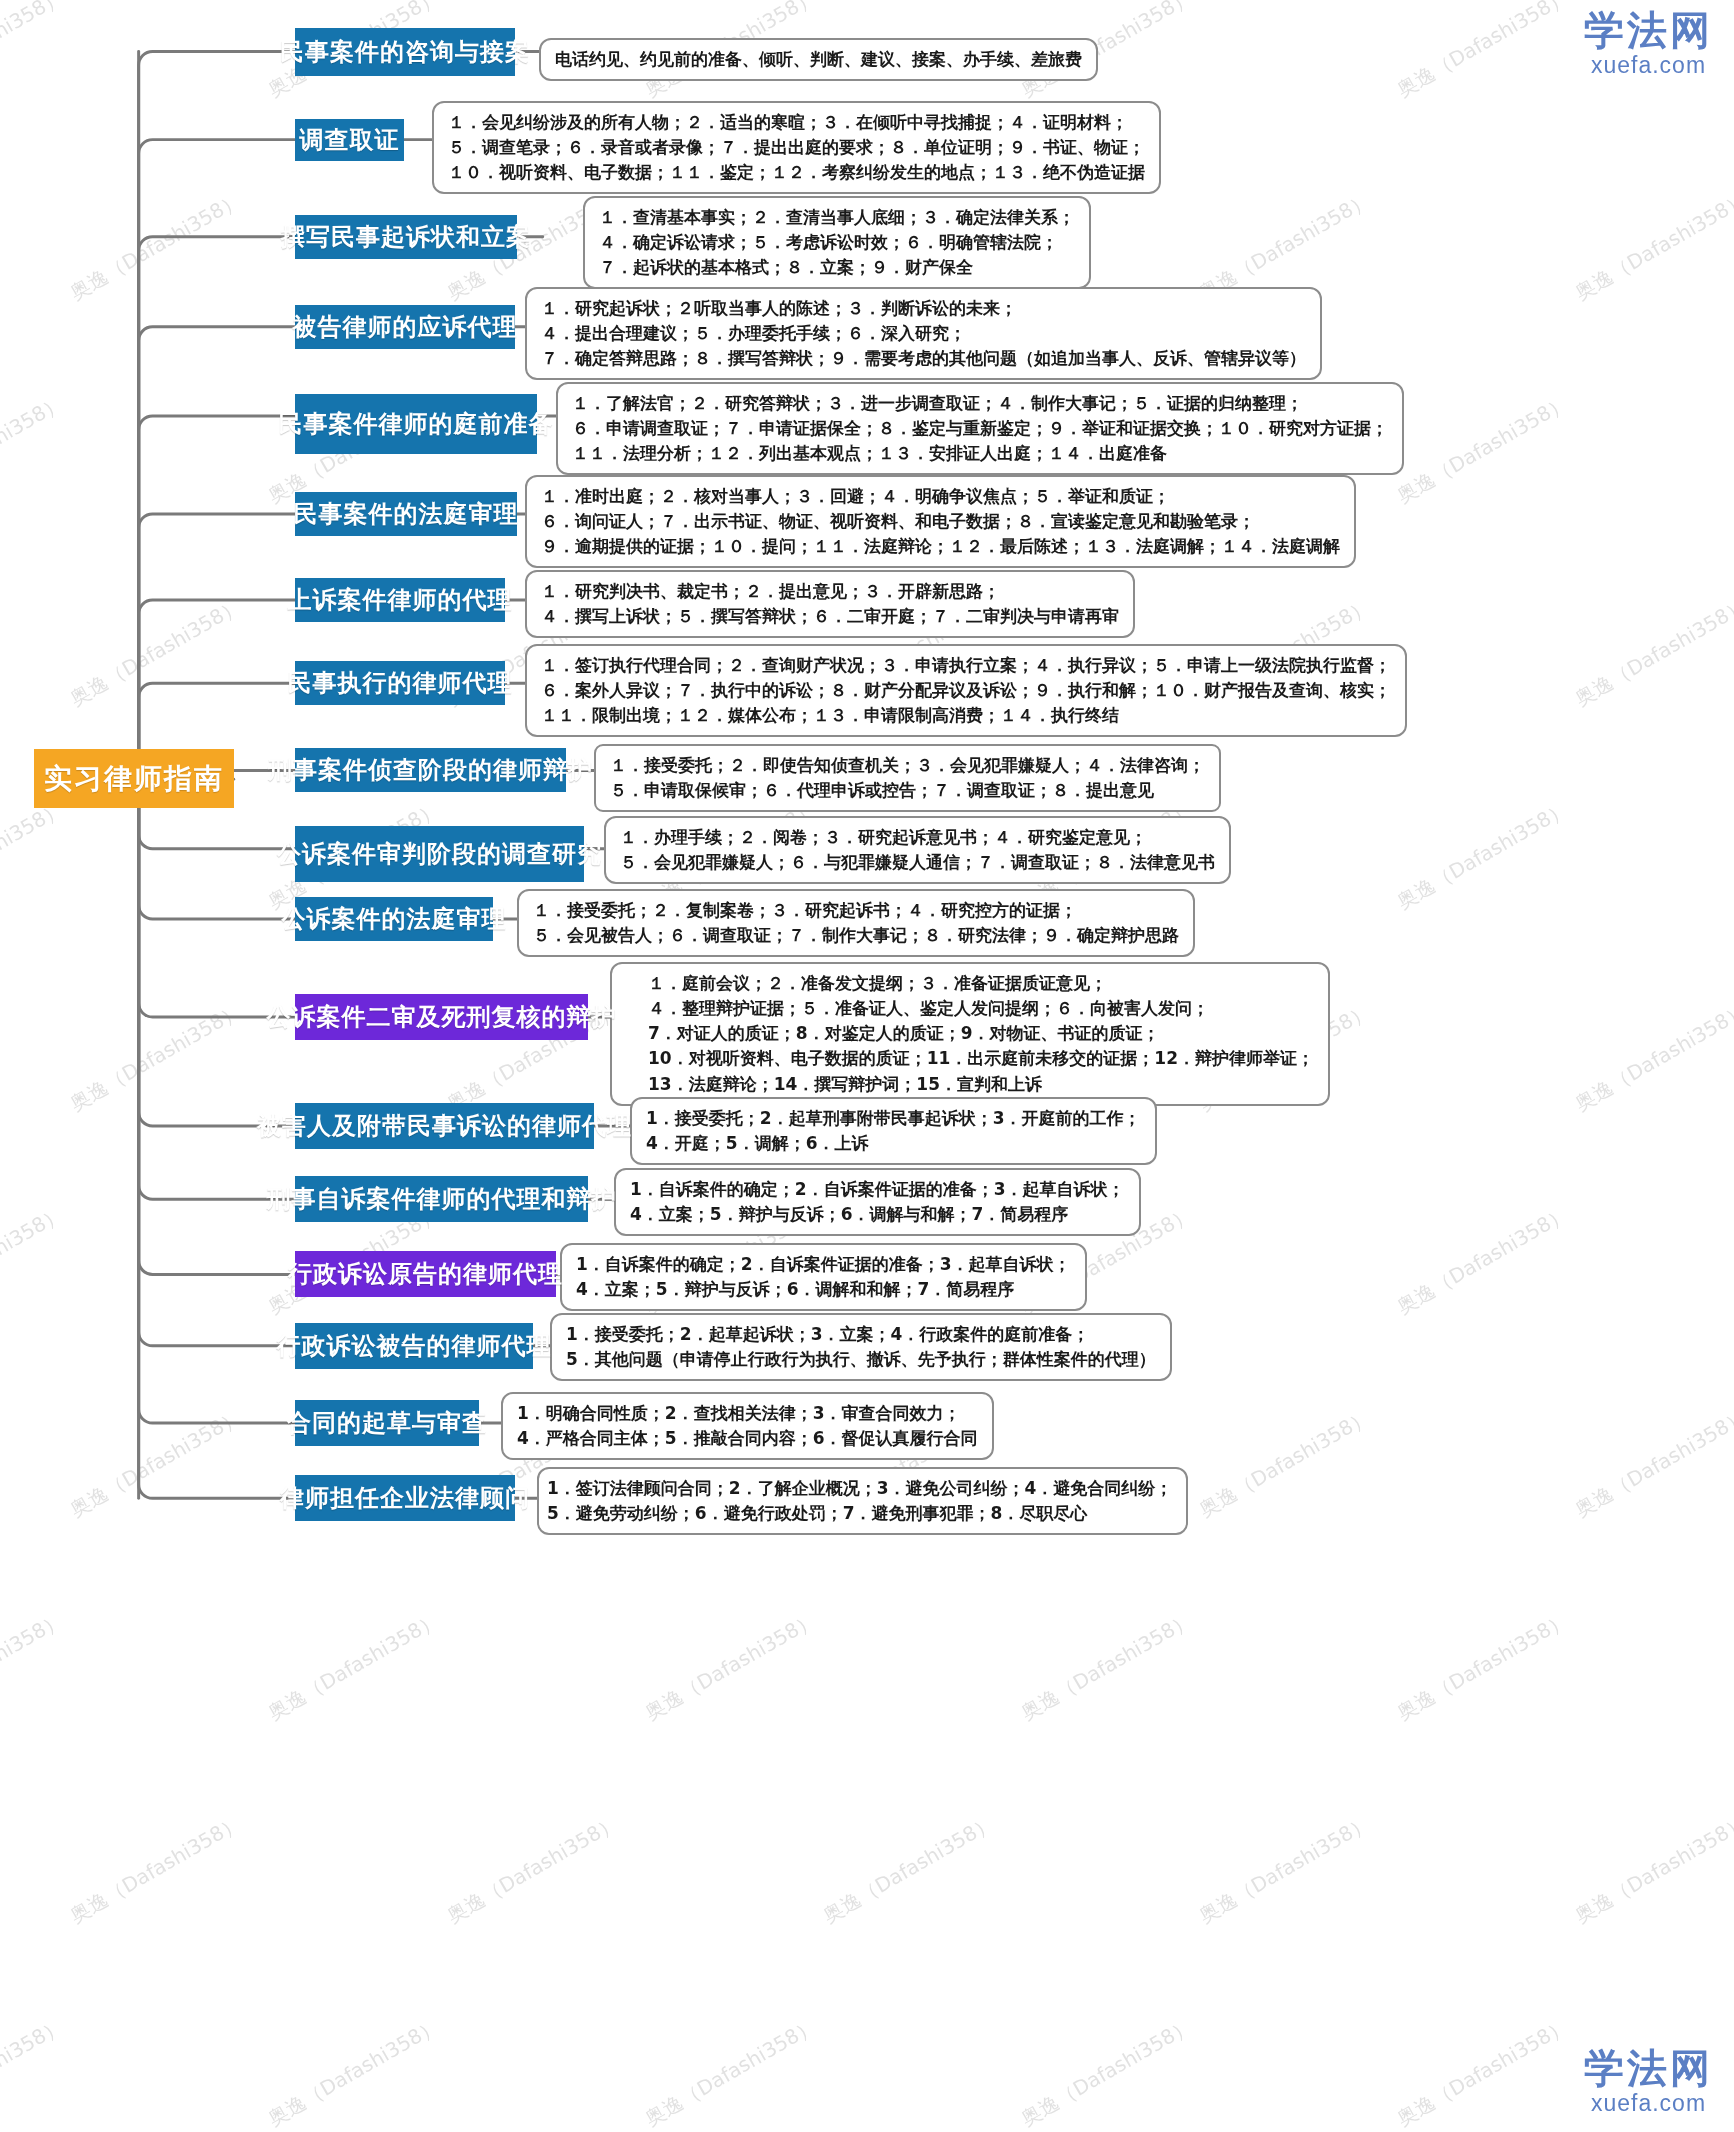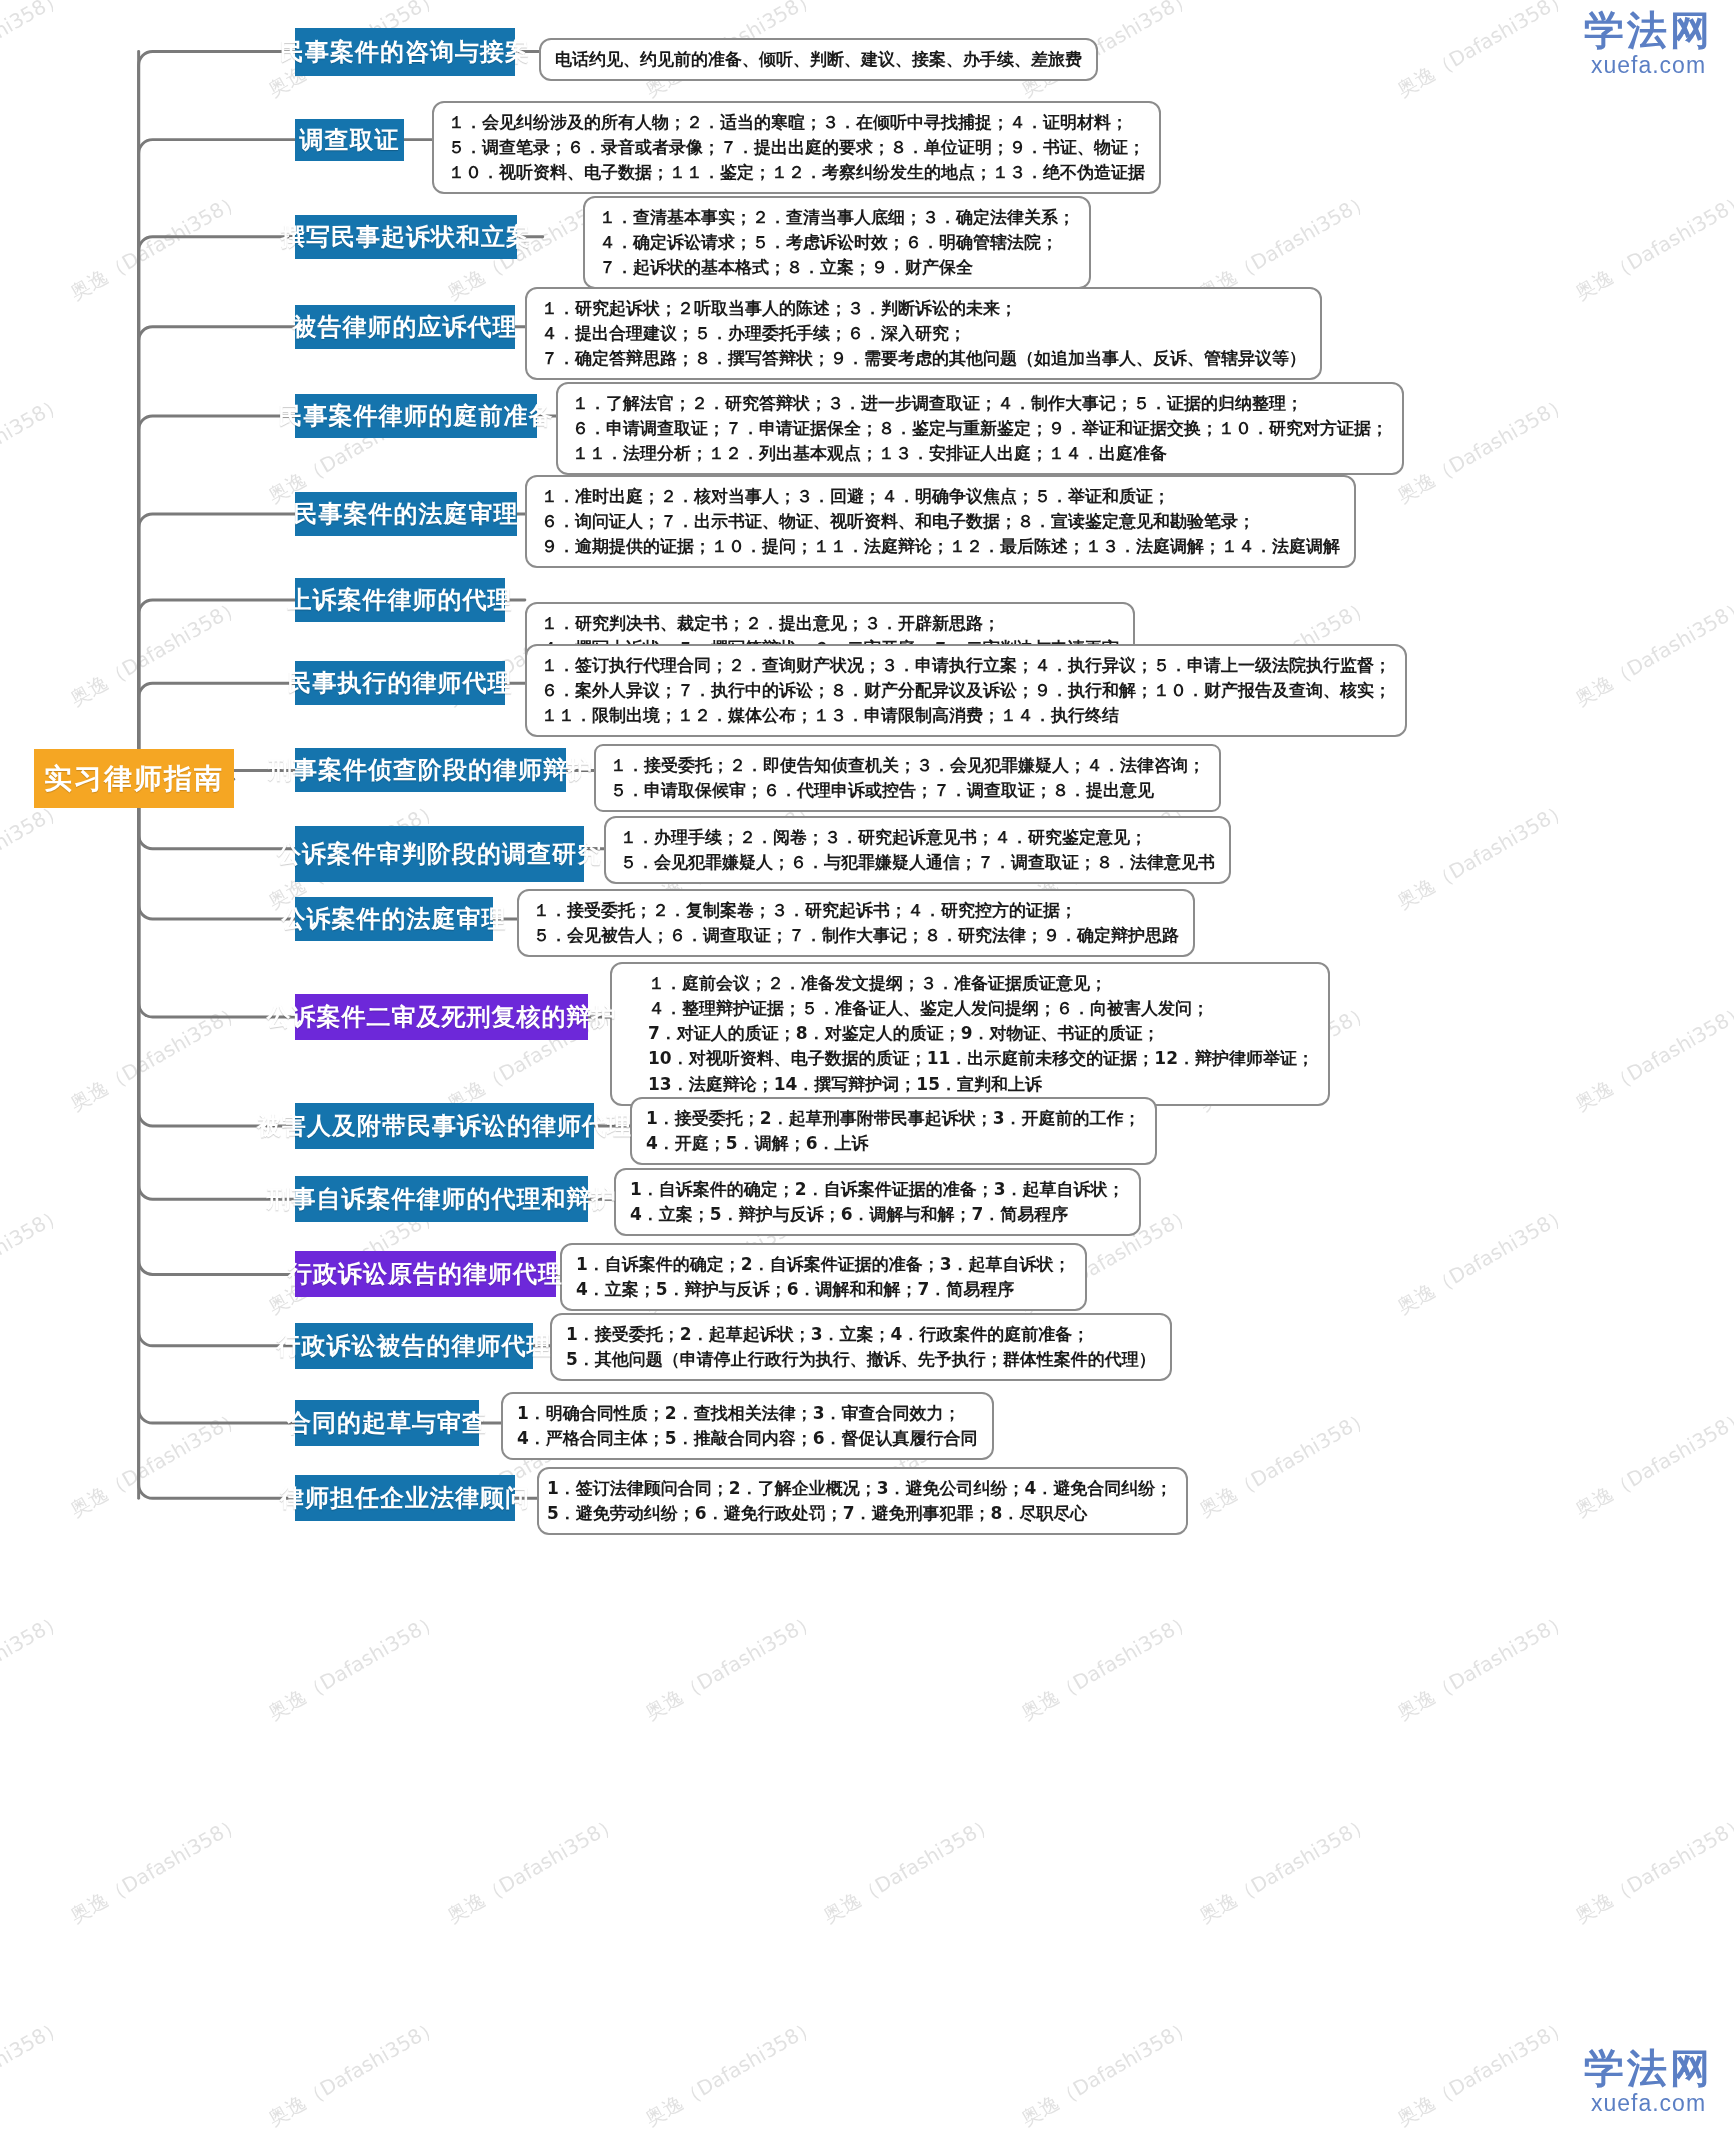--- a/index.html
+++ b/index.html
@@ -262,40 +262,40 @@
       <div class="dline">７．起诉状的基本格式；８．立案；９．财产保全</div>
     </div>
     <div class="topic" style="left: 295px; top: 305px; width: 220px; height: 44px; background: rgb(21, 116, 173);">
       <span class="topic-label">被告律师的应诉代理</span>
     </div>
     <div class="detail" style="left: 525px; top: 287px; min-width: 640px; min-height: 79px; border-color: rgb(140, 140, 140);">
       <div class="dline">１．研究起诉状；２听取当事人的陈述；３．判断诉讼的未来；</div>
       <div class="dline">４．提出合理建议；５．办理委托手续；６．深入研究；</div>
       <div class="dline">７．确定答辩思路；８．撰写答辩状；９．需要考虑的其他问题（如追加当事人、反诉、管辖异议等）</div>
     </div>
-    <div class="topic" style="left: 295px; top: 394px; width: 242px; height: 44px; background: rgb(21, 116, 173);">
+    <div class="topic" style="left: 295px; top: 394px; width: 242px; height: 60px; background: rgb(21, 116, 173);">
       <span class="topic-label">民事案件律师的庭前准备</span>
     </div>
     <div class="detail" style="left: 556px; top: 382px; min-width: 679px; min-height: 79px; border-color: rgb(140, 140, 140);">
       <div class="dline">１．了解法官；２．研究答辩状；３．进一步调查取证；４．制作大事记；５．证据的归纳整理；</div>
       <div class="dline">６．申请调查取证；７．申请证据保全；８．鉴定与重新鉴定；９．举证和证据交换；１０．研究对方证据；</div>
       <div class="dline">１１．法理分析；１２．列出基本观点；１３．安排证人出庭；１４．出庭准备</div>
     </div>
     <div class="topic" style="left: 295px; top: 492px; width: 222px; height: 44px; background: rgb(21, 116, 173);">
       <span class="topic-label">民事案件的法庭审理</span>
     </div>
     <div class="detail" style="left: 525px; top: 475px; min-width: 657px; min-height: 79px; border-color: rgb(140, 140, 140);">
       <div class="dline">１．准时出庭；２．核对当事人；３．回避；４．明确争议焦点；５．举证和质证；</div>
       <div class="dline">６．询问证人；７．出示书证、物证、视听资料、和电子数据；８．宣读鉴定意见和勘验笔录；</div>
       <div class="dline">９．逾期提供的证据；１０．提问；１１．法庭辩论；１２．最后陈述；１３．法庭调解；１４．法庭调解</div>
     </div>
     <div class="topic" style="left: 295px; top: 578px; width: 210px; height: 44px; background: rgb(21, 116, 173);">
       <span class="topic-label">上诉案件律师的代理</span>
     </div>
-    <div class="detail" style="left: 525px; top: 570px; min-width: 475px; min-height: 57px; border-color: rgb(140, 140, 140); margin-top: 32px;">
+    <div class="detail" style="left: 525px; top: 570px; min-width: 475px; min-height: 57px; border-color: rgb(140, 140, 140);">
       <div class="dline">１．研究判决书、裁定书；２．提出意见；３．开辟新思路；</div>
       <div class="dline">４．撰写上诉状；５．撰写答辩状；６．二审开庭；７．二审判决与申请再审</div>
     </div>
     <div class="topic" style="left: 295px; top: 661px; width: 210px; height: 44px; background: rgb(21, 116, 173);">
       <span class="topic-label">民事执行的律师代理</span>
     </div>
     <div class="detail" style="left: 525px; top: 644px; min-width: 693px; min-height: 79px; border-color: rgb(140, 140, 140);">
       <div class="dline">１．签订执行代理合同；２．查询财产状况；３．申请执行立案；４．执行异议；５．申请上一级法院执行监督；</div>
       <div class="dline">６．案外人异议；７．执行中的诉讼；８．财产分配异议及诉讼；９．执行和解；１０．财产报告及查询、核实；</div>
       <div class="dline">１１．限制出境；１２．媒体公布；１３．申请限制高消费；１４．执行终结</div>

